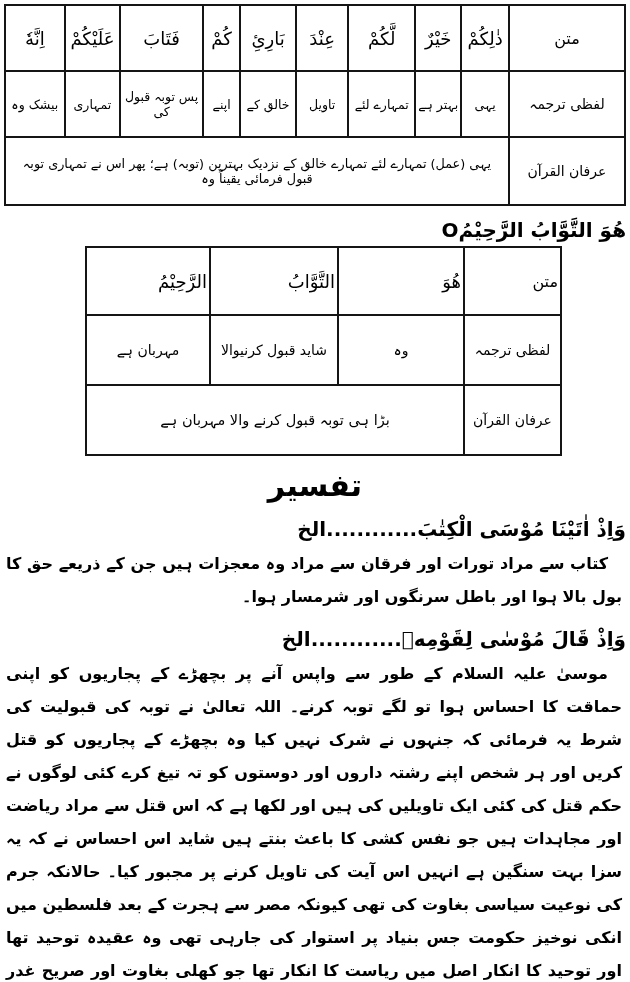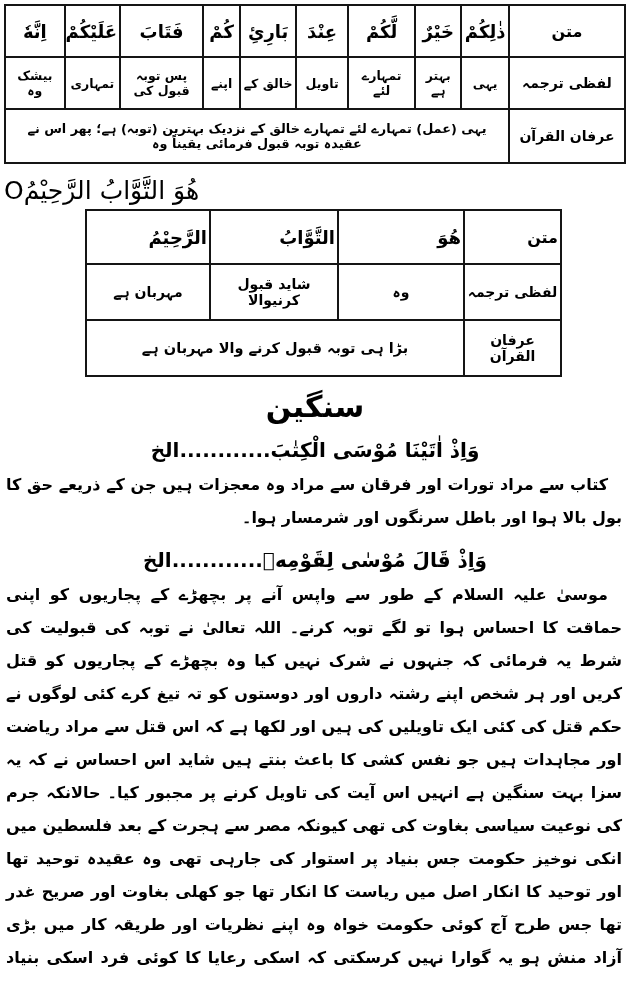--- a/index.html
+++ b/index.html
@@ -4,33 +4,33 @@
 <style>
   html,body{margin:0;padding:0;background:#f2f2f2;}
   .page{
     width:630px;height:982px;background:#ffffff;color:#000;
     direction:rtl;font-family:"DejaVu Sans",sans-serif;
     box-sizing:border-box;padding:4px 4px 0 4px;overflow:hidden;
     margin:0 auto;
   }
   table{border-collapse:collapse;table-layout:fixed;}
   td{border:2px solid #151515;text-align:center;vertical-align:middle;
-     font-weight:bold;overflow:hidden;padding:5px 2px;}
+     font-weight:normal;overflow:hidden;padding:12px 2px;}
   .t1{width:622px;}
   .t2{width:475px;margin:4px 64px 0 auto;}
   .ar-cell{font-size:18px;height:40px;}
   .ur-cell{font-size:12.5px;height:40px;}
   .lbl-cell{font-size:14px;}
   .merged-cell{font-size:12.8px;height:42px;}
   .t2 .ar-cell{height:42px;text-align:right;}
   .t2 .ur-cell{font-size:14px;height:44px;}
   .t2 .merged-cell{font-size:14.5px;height:40px;}
-  .verse-line{text-align:left;font-size:25px;font-weight:normal;margin:12px 0 4px 0;}
+  .verse-line{text-align:right;font-size:20px;font-weight:bold;margin:12px 0 4px 0;}
   .tafseer-head{text-align:center;font-size:30px;font-weight:bold;margin:12px 0 2px 0;}
-  .sec-head{text-align:center;font-size:20px;font-weight:bold;margin:14px 0 6px 0;}
+  .sec-head{font-size:20px;font-weight:bold;margin:14px 0 6px 0;}
   .body-text{
     font-size:16px;line-height:33px;font-weight:bold;
     text-align:justify;text-indent:14px;margin:2px 4px 0 2px;
   }
 </style>
 </head>
 <body>
 
 <div class="page">
 
@@ -67,21 +67,21 @@
       <td class="ur-cell">تمہارے لئے</td>
       <td class="ur-cell">تاویل</td>
       <td class="ur-cell">خالق کے</td>
       <td class="ur-cell">اپنے</td>
       <td class="ur-cell">پس توبہ قبول کی</td>
       <td class="ur-cell">تمہاری</td>
       <td class="ur-cell">بیشک وہ</td>
     </tr>
     <tr>
       <td class="ur-cell lbl-cell">عرفان القرآن</td>
-      <td class="merged-cell" colspan="9">یہی (عمل) تمہارے لئے تمہارے خالق کے نزدیک بہترین (توبہ) ہے؛ پھر اس نے عقیدہ توبہ قبول فرمائی یقیناً وہ</td>
+      <td class="merged-cell" colspan="9">یہی (عمل) تمہارے لئے تمہارے خالق کے نزدیک بہترین (توبہ) ہے؛ پھر اس نے تمہاری توبہ قبول فرمائی یقیناً وہ</td>
     </tr>
   </tbody>
     </table>
 
   <div class="verse-line">هُوَ التَّوَّابُ الرَّحِيْمُO</div>
 
   <table class="t2">
     <colgroup>
       <col style="width:97px">
         <col style="width:126px">
@@ -101,21 +101,21 @@
       <td class="ur-cell">شاید قبول کرنیوالا</td>
       <td class="ur-cell">مہربان ہے</td>
     </tr>
     <tr>
       <td class="ur-cell lbl-cell">عرفان القرآن</td>
       <td class="merged-cell" colspan="3">بڑا ہی توبہ قبول کرنے والا مہربان ہے</td>
     </tr>
   </tbody>
     </table>
 
-  <div class="tafseer-head">سنگین</div>
+  <div class="tafseer-head">تفسیر</div>
 
   <div class="sec-head">وَاِذْ اٰتَيْنَا مُوْسَى الْكِتٰبَ............الخ</div>
   <p class="body-text">کتاب سے مراد تورات اور فرقان سے مراد وہ معجزات ہیں جن کے ذریعے حق کا بول بالا ہوا اور باطل سرنگوں اور شرمسار ہوا۔</p>
 
   <div class="sec-head">وَاِذْ قَالَ مُوْسٰی لِقَوْمِهٖ............الخ</div>
   <p class="body-text">موسیٰ علیہ السلام کے طور سے واپس آنے پر بچھڑے کے پجاریوں کو اپنی حماقت کا احساس ہوا تو لگے توبہ کرنے۔ اللہ تعالیٰ نے توبہ کی قبولیت کی شرط یہ فرمائی کہ جنہوں نے شرک نہیں کیا وہ بچھڑے کے پجاریوں کو قتل کریں اور ہر شخص اپنے رشتہ داروں اور دوستوں کو تہ تیغ کرے کئی لوگوں نے حکم قتل کی کئی ایک تاویلیں کی ہیں اور لکھا ہے کہ اس قتل سے مراد ریاضت اور مجاہدات ہیں جو نفس کشی کا باعث بنتے ہیں شاید اس احساس نے کہ یہ سزا بہت سنگین ہے انہیں اس آیت کی تاویل کرنے پر مجبور کیا۔ حالانکہ جرم کی نوعیت سیاسی بغاوت کی تھی کیونکہ مصر سے ہجرت کے بعد فلسطین میں انکی نوخیز حکومت جس بنیاد پر استوار کی جارہی تھی وہ عقیدہ توحید تھا اور توحید کا انکار اصل میں ریاست کا انکار تھا جو کھلی بغاوت اور صریح غدر تھا جس طرح آج کوئی حکومت خواہ وہ اپنے نظریات اور طریقہ کار میں بڑی آزاد منش ہو یہ گوارا نہیں کرسکتی کہ اسکی رعایا کا کوئی فرد اسکی بنیاد کو اکھاڑ پھینکے اور جو فرد ایسا کرے اسے باغی قرار دیا جاتا ہے اور تختہ دار پر کھینچ دیا جاتا ہے اسی طرح اس جرم کی نوعیت تھی اور وہ مجرم اسی سزا کے مستحق تھے جو انھیں دی گئی۔ (تفسیر ضیاء القرآن)</p>
 
 </div>
 
 </body></html>

